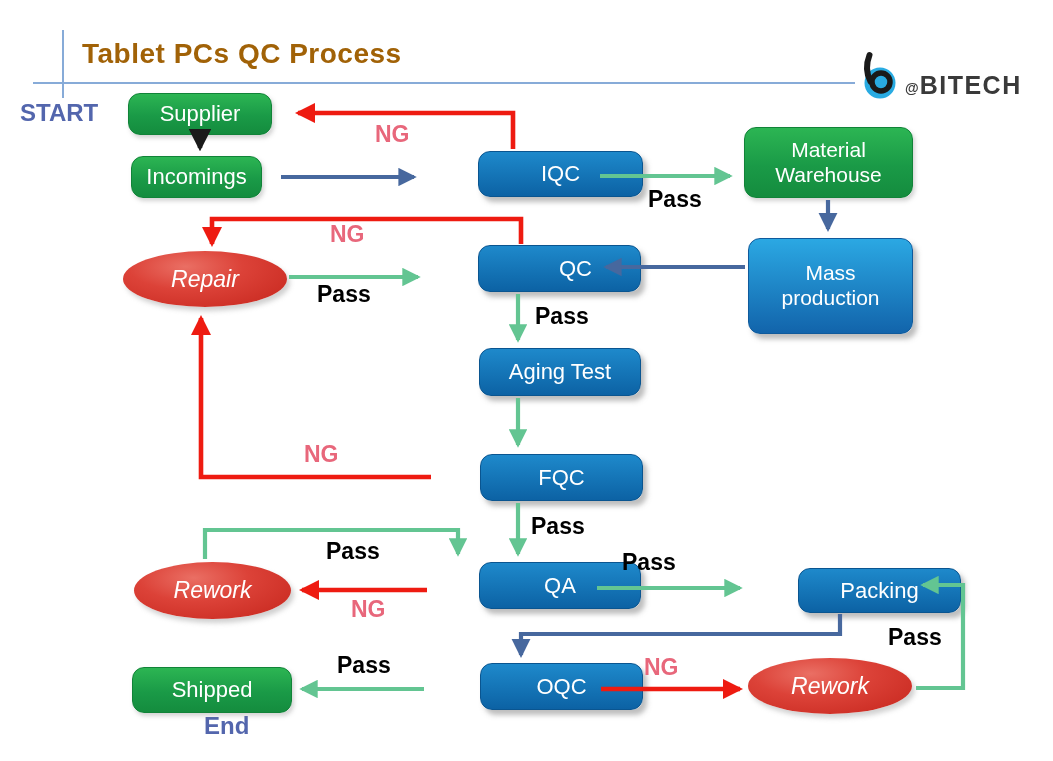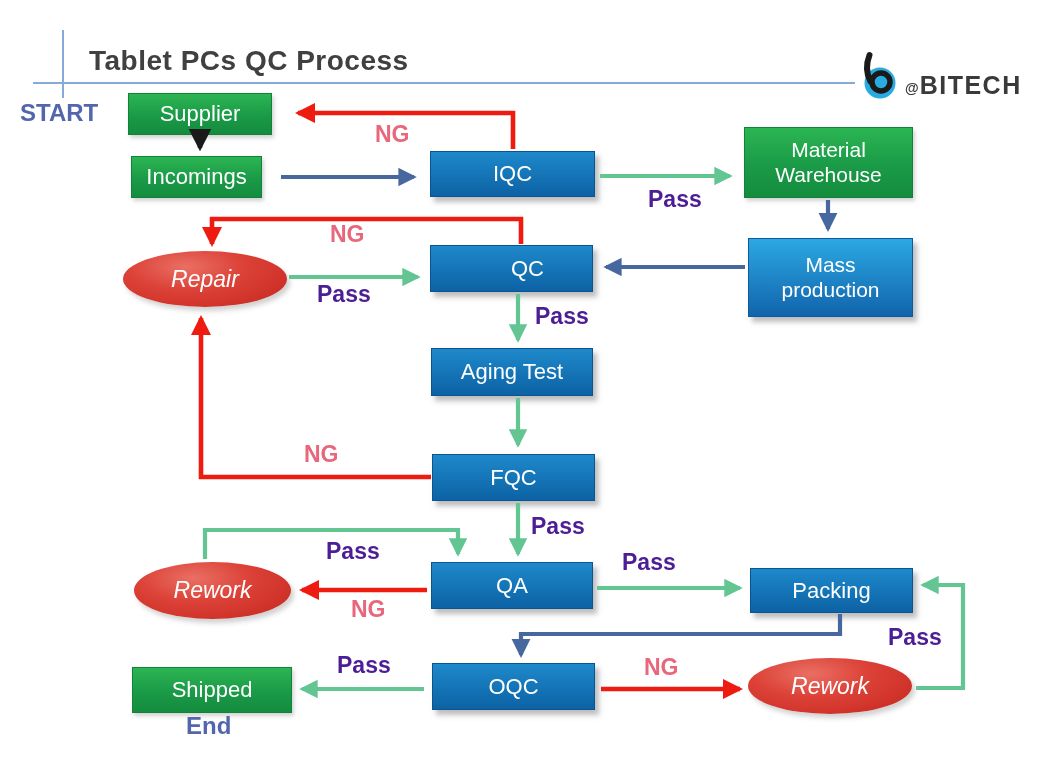--- a/index.html
+++ b/index.html
@@ -1,60 +1,60 @@
 <!DOCTYPE html>
 <html><head>
 <meta charset="utf-8">
 <style>
   html,body { margin:0; padding:0; background:#ffffff; }
   .stage {
     position:relative; width:1053px; height:761px; background:#ffffff;
     font-family:"Liberation Sans", sans-serif; overflow:hidden;
   }
   .title {
-    position:absolute; left:82px; top:38px; margin:7px;
-    font-size:28px; font-weight:bold; color:#404040; letter-spacing:0.5px;
+    position:absolute; left:82px; top:38px; margin:0;
+    font-size:28px; font-weight:bold; color:#a16207; letter-spacing:0.5px;
   }
   .rule { position:absolute; background:#87abd8; }
   .rule-v { left:62px; top:30px; width:2px; height:68px; }
   .rule-h { left:33px; top:82px; width:822px; height:2px; }
 
   .logo { position:absolute; left:856px; top:50px; display:flex; align-items:flex-end; }
   .logo .at { font-size:14px; font-weight:bold; color:#3a3a3a; margin:0 1px 6px 3px; }
   .logo .brand { font-size:25px; font-weight:bold; color:#3a3a3a; letter-spacing:1.5px; margin-bottom:2px; }
 
   .tag { position:absolute; font-weight:bold; font-size:24px; color:#5366ad; }
 
   .box {
     position:absolute; box-sizing:border-box;
     display:flex; align-items:center; justify-content:center; text-align:center;
-    color:#ffffff; font-size:22px; line-height:1.18; border-radius:0;
+    color:#ffffff; font-size:22px; line-height:1.18; border-radius:12px;
   }
   .g {
     background:linear-gradient(180deg,#2cb553 0%, #1a9a47 55%, #148c3e 100%);
     border:1px solid #118338; box-shadow:2px 3px 4px rgba(130,130,130,.35);
   }
   .b {
     background:linear-gradient(180deg,#1e89cb 0%, #0c62a4 100%);
-    border:1px solid #0a5590; box-shadow:4px 5px 5px rgba(125,125,125,.5);
+    border:1px solid #0a5590; box-shadow:4px 5px 5px rgba(125,125,125,.5);margin-left:48px;
   }
   .c {
     background:linear-gradient(180deg,#2ba8e3 0%, #1264ab 100%);
     border:1px solid #0f5a9c; box-shadow:4px 5px 5px rgba(125,125,125,.5);
   }
   .wrap { font-size:21px; padding:8px 22px; }
   .ell {
     position:absolute; display:flex; align-items:center; justify-content:center;
     color:#ffffff; font-size:23px; border-radius:50%;
     background:radial-gradient(ellipse at 38% 28%, #ea6f64 0%, #dc4238 40%, #c5251c 100%);
     box-shadow:3px 4px 5px rgba(150,150,150,.45);
     font-style:italic;
   }
   .lbl { position:absolute; font-weight:bold; font-size:23px; }
-  .pass { color:#4c1d95; }
+  .pass { color:#000000; }
   .ng { color:#e8677b; }
   svg.edges { position:absolute; left:0; top:0; pointer-events:none; }
 </style>
 </head>
 <body>
 
 <div class="stage">
 
   <div class="rule rule-v"></div>
   <div class="rule rule-h"></div>
@@ -64,27 +64,27 @@
     <svg width="46" height="52" viewBox="0 0 46 52">
       <circle cx="24" cy="33" r="15.5" fill="#29abe2"></circle>
       <path d="M13.5 5 C 10 14 10.5 24 14.5 31.5" stroke="#1a1a1a" stroke-width="6" fill="none" stroke-linecap="round"></path>
       <circle cx="25" cy="32" r="9" fill="none" stroke="#1a1a1a" stroke-width="5.5"></circle>
     </svg>
     <span class="at">@</span>
     <span class="brand">BITECH</span>
   </div>
 
   <div class="tag" style="left:20px;top:99px;">START</div>
-  <div class="tag" style="left:186px;top:712px;">End</div>
+  <div class="tag" style="left:204px;top:712px;">End</div>
 
   <div class="box g" style="left:128px;top:93px;width:144px;height:42px;">Supplier</div>
   <div class="box g" style="left:131px;top:156px;width:131px;height:42px;">Incomings</div>
   <div class="box b" style="left:430px;top:151px;width:165px;height:46px;">IQC</div>
   <div class="box g wrap" style="left:744px;top:127px;width:169px;height:71px;">Material Warehouse</div>
-  <div class="box c wrap" style="left:748px;top:238px;width:165px;height:79px;">Mass production</div>
+  <div class="box c wrap" style="left:748px;top:238px;width:165px;height:96px;">Mass production</div>
   <div class="box b" style="left:430px;top:245px;width:163px;height:47px;padding-left:32px;">QC</div>
   <div class="ell" style="left:123px;top:251px;width:164px;height:56px;">Repair</div>
   <div class="box b" style="left:431px;top:348px;width:162px;height:48px;">Aging Test</div>
   <div class="box b" style="left:432px;top:454px;width:163px;height:47px;">FQC</div>
   <div class="box b" style="left:431px;top:562px;width:162px;height:47px;">QA</div>
   <div class="box b" style="left:750px;top:568px;width:163px;height:45px;">Packing</div>
   <div class="ell" style="left:134px;top:562px;width:157px;height:57px;">Rework</div>
   <div class="box b" style="left:432px;top:663px;width:163px;height:47px;">OQC</div>
   <div class="box g" style="left:132px;top:667px;width:160px;height:46px;">Shipped</div>
   <div class="ell" style="left:748px;top:658px;width:164px;height:56px;">Rework</div>

